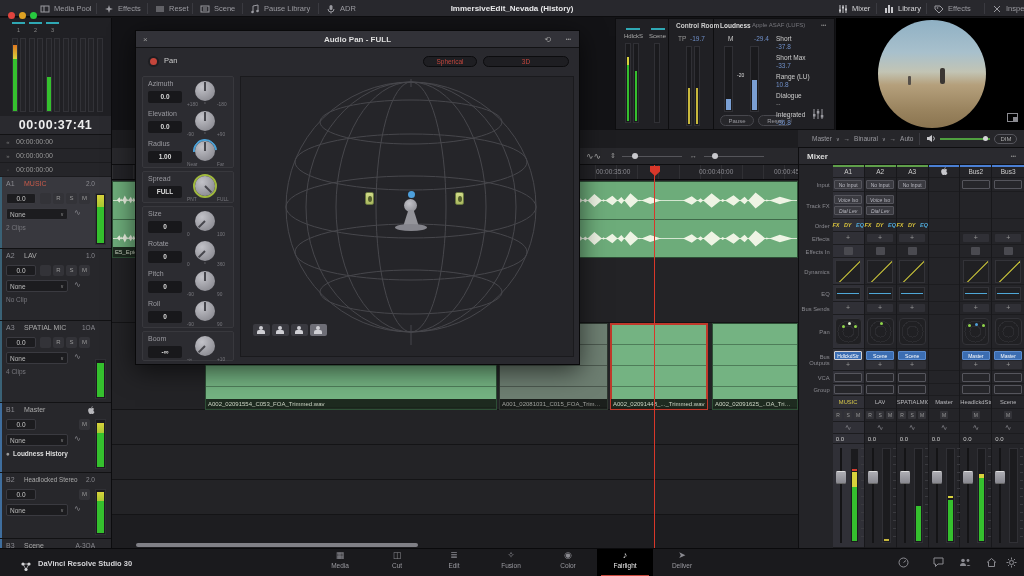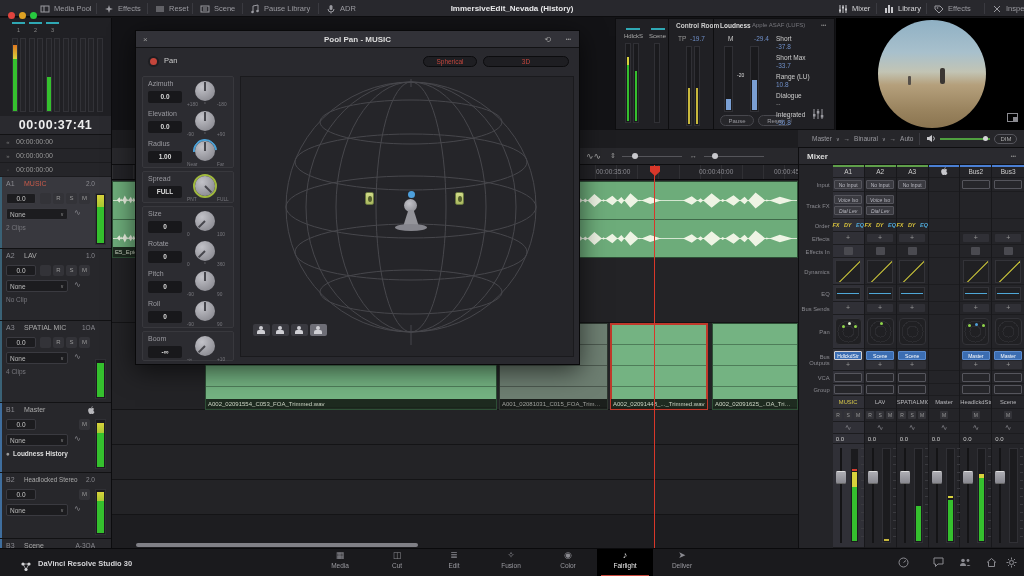--- a/index.html
+++ b/index.html
@@ -894,21 +894,21 @@
         <span class="fmeter"></span>
         <span class="fticks"></span>
       </div>
     </div>
   </div>
 </div>
 
 <div id="dialog">
   <div id="dlg-head">
     <span style="position:absolute;left:7px;color:#999;font-weight:normal">×</span>
-    <span>Pool Pan - MUSIC</span>
+    <span>Audio Pan - FULL</span>
     <span style="position:absolute;right:28px;color:#999;font-weight:normal;font-size:8px">⟲</span>
     <span style="position:absolute;right:8px;color:#999;font-weight:normal;font-size:5px">•••</span>
   </div>
   <span class="tx" style="left:14px;top:27px;width:7px;height:7px;border-radius:50%;background:#c4453b;box-shadow:0 0 0 2px #1e1e22"></span>
   <span class="tx" style="left:28px;top:25px;font-size:7.5px;color:#ccc">Pan</span>
   <div class="modebtn" style="right:102px;top:25px;width:54px">Spherical</div>
   <div class="modebtn" style="right:10px;top:25px;width:86px">3D</div>
 
   <div class="ctl-group" style="top:45px;height:92px">
     <div class="ctlrow">

